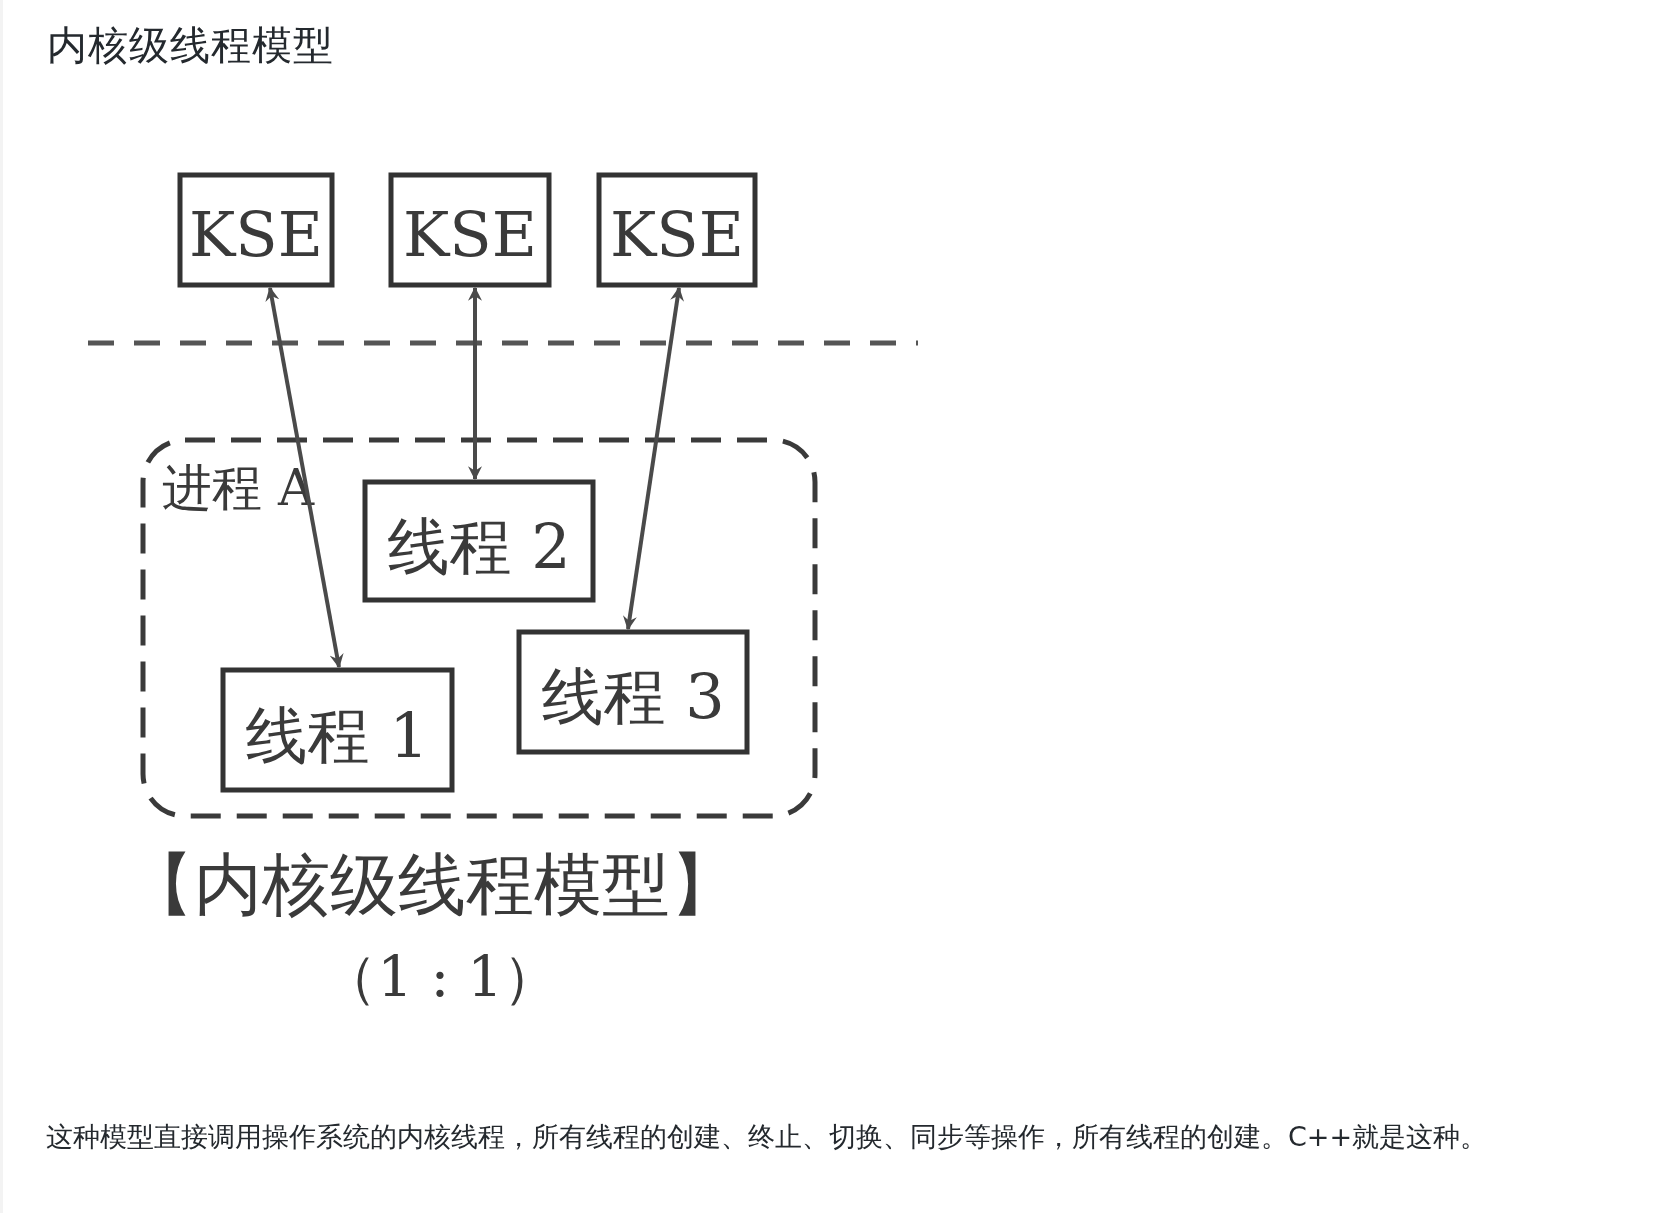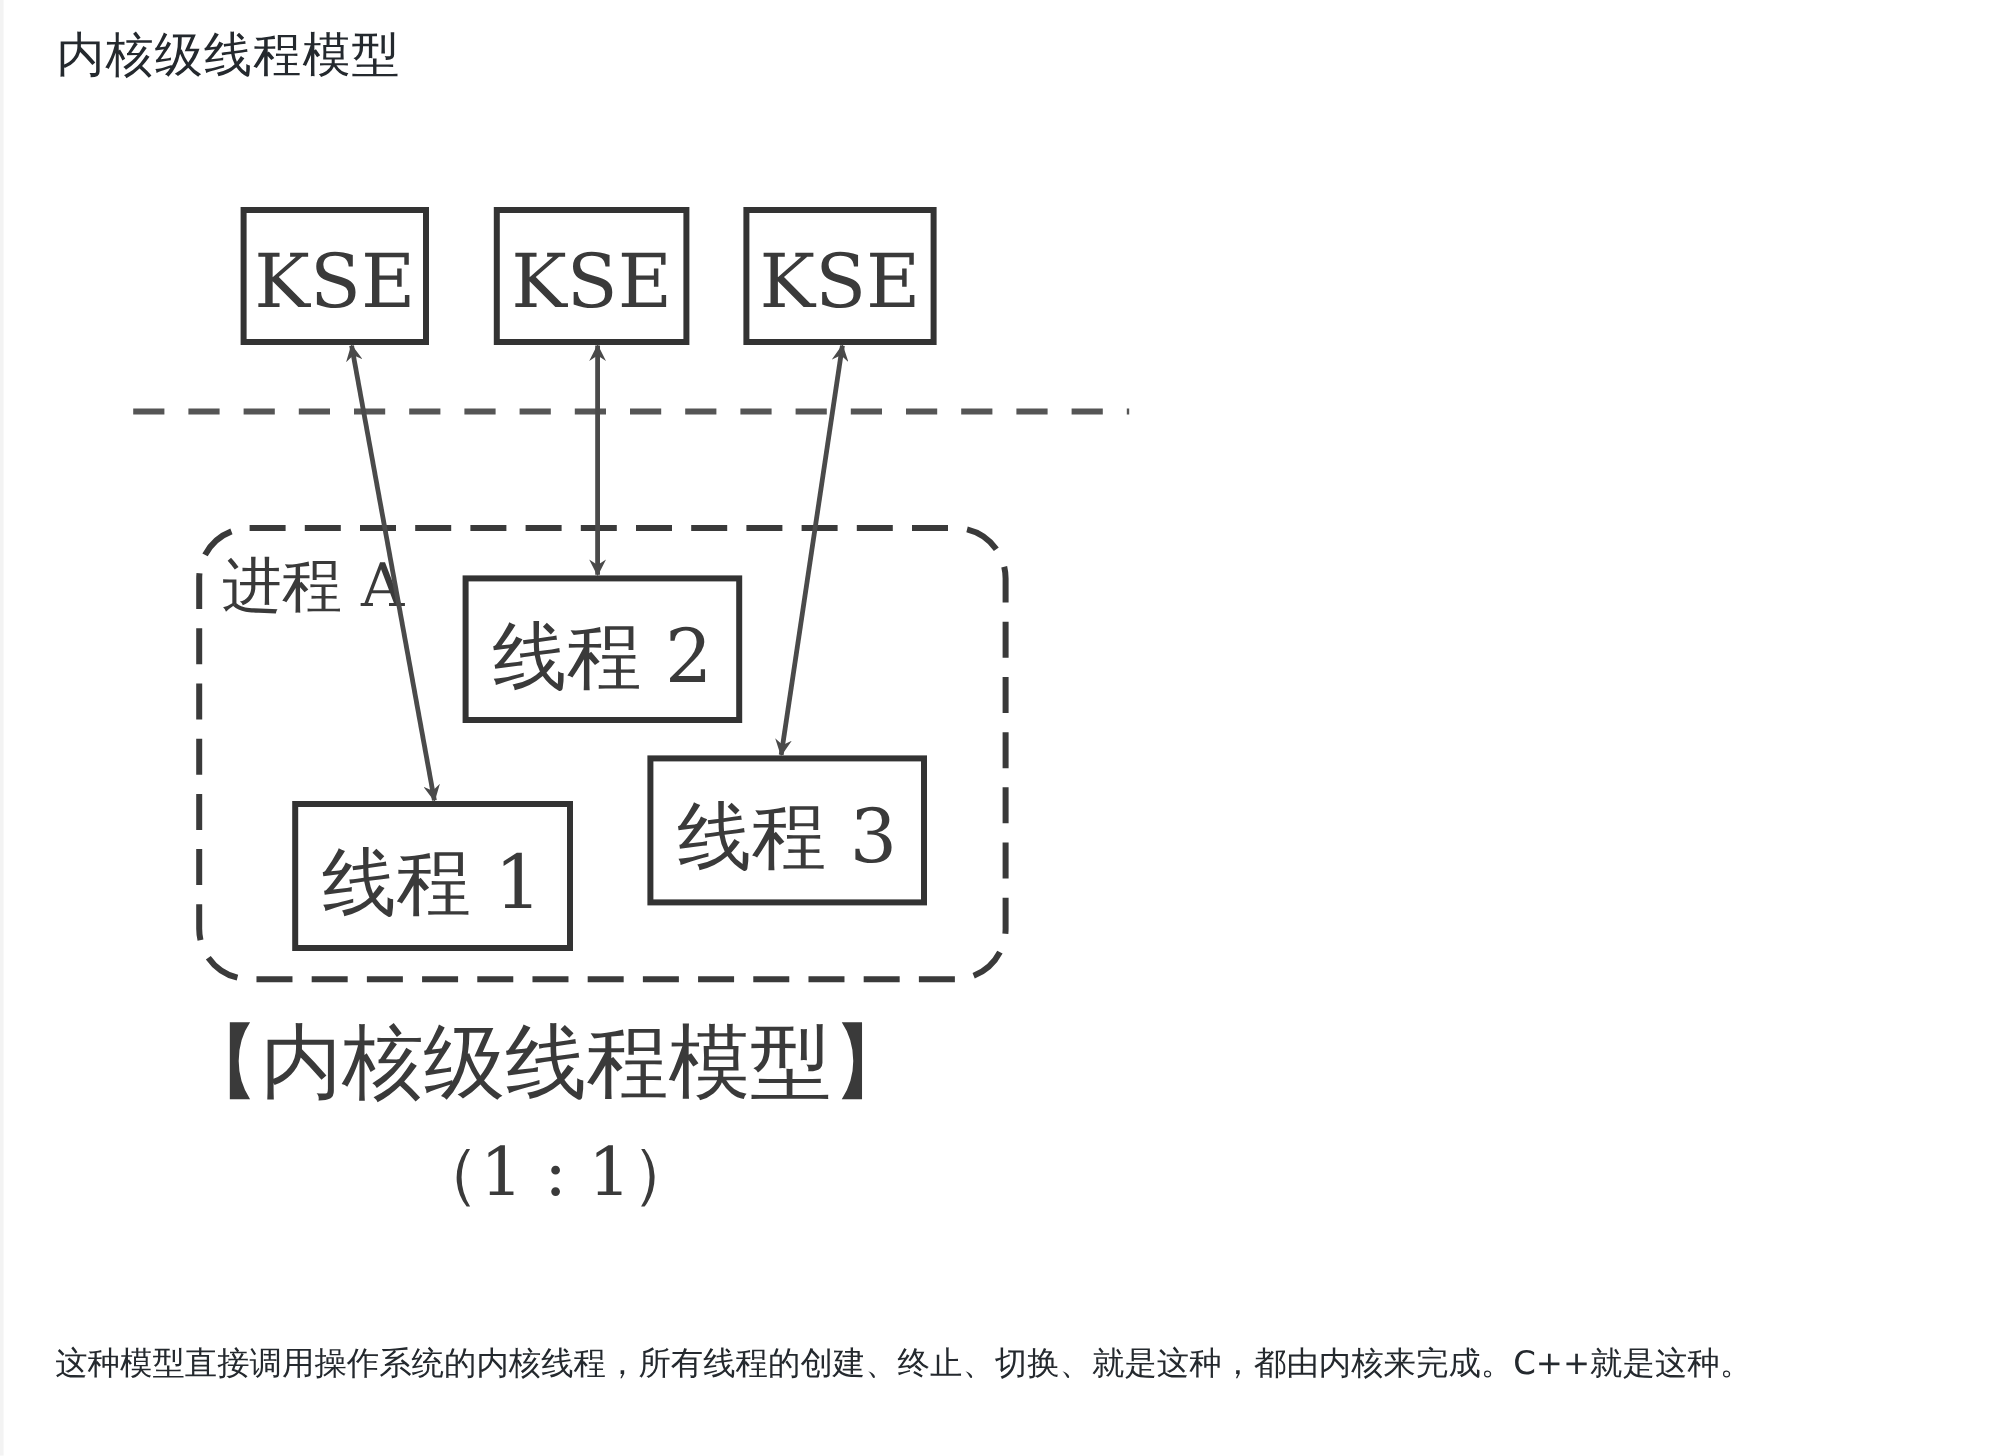--- a/index.html
+++ b/index.html
@@ -8,21 +8,21 @@
     font-family: "DejaVu Sans", "Liberation Sans", sans-serif;
     color: #24292e;
   }
   .left-rule { position: absolute; left: 0; top: 0; width: 3px; height: 1213px; background: #f3f3f3; }
   .title {
     position: absolute; left: 47px; top: 18px;
     font-size: 40px; font-weight: normal; color: #24292e; letter-spacing: 1px;
     margin: 0;
   }
   .figure {
-    position: absolute; left: 0; top: 100px; width: 960px; height: 940px; margin-left: 23px;
+    position: absolute; left: 0; top: 100px; width: 960px; height: 940px;
   }
   .figure svg { position: absolute; left: 0; top: 0; }
   .fig-text {
     font-family: "DejaVu Serif", "Liberation Serif", serif;
     fill: #3a3a3a;
   }
   .para {
     position: absolute; left: 46px; top: 1108px; width: 1590px;
     font-size: 27px; line-height: 58px; color: #24292e; margin: 0;
   }
@@ -76,13 +76,13 @@
 
     <line x1="270" y1="288" x2="339" y2="667" stroke="#4a4a4a" stroke-width="4" marker-start="url(#ah)" marker-end="url(#ah)"></line>
     <line x1="475" y1="288" x2="475" y2="479" stroke="#4a4a4a" stroke-width="4" marker-start="url(#ah)" marker-end="url(#ah)"></line>
     <line x1="679" y1="288" x2="628" y2="629" stroke="#4a4a4a" stroke-width="4" marker-start="url(#ah)" marker-end="url(#ah)"></line>
 
     <text class="fig-text" x="432" y="908" font-size="68" text-anchor="middle" fill="#333">【内核级线程模型】</text>
     <text class="fig-text" x="440" y="996" font-size="56" text-anchor="middle" fill="#444">（1 : 1）</text>
   </svg>
 </div>
 
-<p class="para">这种模型直接调用操作系统的内核线程，所有线程的创建、终止、切换、就是这种，都由内核来完成。C++就是这种。</p>
+<p class="para">这种模型直接调用操作系统的内核线程，所有线程的创建、终止、切换、同步等操作，所有线程的创建。C++就是这种。</p>
 
 </body></html>

